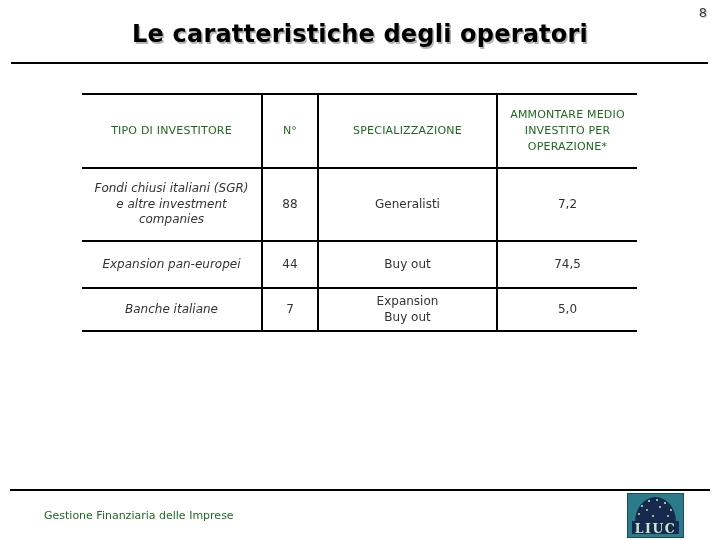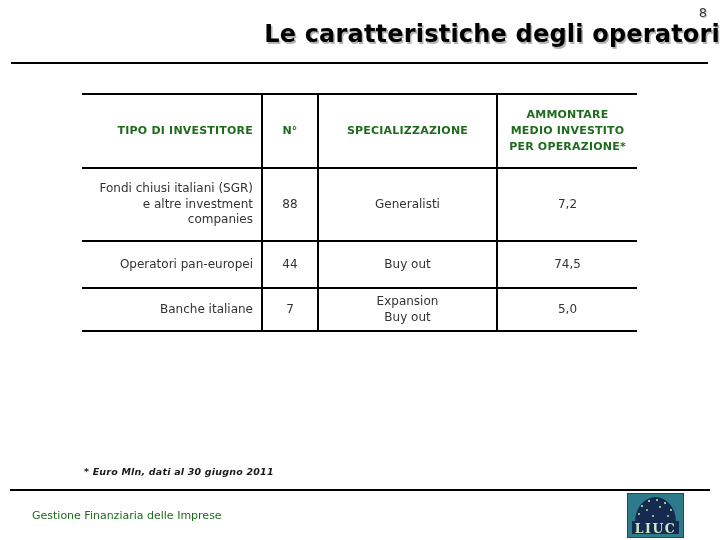--- a/index.html
+++ b/index.html
@@ -12,21 +12,21 @@
   .slide { position: relative; width: 720px; height: 540px; background: #ffffff; }
 
   .page-number {
     position: absolute; top: 5px; right: 13px;
     font-size: 13px; color: #3c3c3c;
     text-shadow: 1px 1px 0 #cccccc;
   }
 
   .slide-title {
     position: absolute; top: 20px; left: 0; width: 100%;
-    text-align: right;
+    text-align: center;
     font-size: 24px; font-weight: bold; color: #000000;
     text-shadow: 1.5px 1.5px 0 #b5b5b5;
     letter-spacing: 0.2px;
   }
   .title-divider {
     position: absolute; top: 62px; left: 11px; width: 697px;
     height: 2px; background: #000000;
   }
 
   table.operators {
@@ -37,47 +37,47 @@
   }
   .operators th, .operators td {
     border: 2px solid #000000;
     vertical-align: middle;
     padding: 2px 8px;
     overflow: hidden;
   }
   .operators th:first-child, .operators td:first-child { border-left: none; }
   .operators th:last-child,  .operators td:last-child  { border-right: none; }
   .operators th {
-    color: #1e6b1e; font-size: 11px; font-weight: bold;
+    color: #1e6b1e; font-size: 11px; font-weight: normal;
     text-align: center; line-height: 1.45; letter-spacing: 0.2px;
   }
-  .operators th.h-tipo { text-align: right; }
+  .operators th.h-tipo { text-align: center; }
   .operators td { font-size: 12px; line-height: 1.3; }
-  .operators td.c-tipo { text-align: right; }
+  .operators td.c-tipo { text-align: center; font-style: italic; }
   .operators td.c-num, .operators td.c-spec, .operators td.c-amt { text-align: center; }
   .operators td.c-spec { white-space: pre-line; }
   tr.rh  { height: 74px; }
   tr.r1  { height: 73px; }
   tr.r2  { height: 47px; }
   tr.r3  { height: 43px; }
   tr.r4  { height: 42px; }
   tr.r5  { height: 50px; }
 
   .footnote {
     position: absolute; left: 84px; top: 466px;
     font-size: 9.5px; font-style: italic; font-weight: bold; color: #1a1a1a;
     letter-spacing: 0.2px;
   }
 
   .footer-divider {
     position: absolute; top: 489px; left: 10px; width: 700px;
     height: 2px; background: #000000;
   }
   .footer-course {
-    position: absolute; left: 32px; top: 509px;
+    position: absolute; left: 44px; top: 509px;
     font-size: 11px; color: #1e6b1e;
   }
   .footer-lesson {
     position: absolute; left: 0; top: 503px; width: 720px;
     text-align: center;
     font-size: 15px; color: #3d3d3d;
   }
   .liuc-logo { position: absolute; left: 627px; top: 493px; width: 57px; height: 52px; }
 </style>
 </head>
@@ -106,36 +106,35 @@
       </tr>
     </thead>
     <tbody>
       <tr class="r1">
         <td class="c-tipo">Fondi chiusi italiani (SGR) e altre investment companies</td>
         <td class="c-num">88</td>
         <td class="c-spec">Generalisti</td>
         <td class="c-amt">7,2</td>
       </tr>
       <tr class="r2">
-        <td class="c-tipo">Operatori pan-europei</td>
+        <td class="c-tipo">Expansion pan-europei</td>
         <td class="c-num">44</td>
         <td class="c-spec">Buy out</td>
         <td class="c-amt">74,5</td>
       </tr>
       <tr class="r3">
         <td class="c-tipo">Banche italiane</td>
         <td class="c-num">7</td>
         <td class="c-spec">Expansion
 Buy out</td>
         <td class="c-amt">5,0</td>
       </tr>
     </tbody>
   </table>
 
-  <div class="footnote">* Euro Mln, dati al 30 giugno 2011</div>
 
   <div class="footer-divider"></div>
   <div class="footer-course">Gestione Finanziaria delle Imprese</div>
 
   <div class="liuc-logo">
     <svg width="57" height="45" viewBox="0 0 57 45">
       <rect x="0.5" y="0.5" width="56" height="44" fill="#2d7a8a" stroke="#174e5c" stroke-width="1"></rect>
       <rect x="5" y="28" width="47" height="13" fill="#152a4e"></rect>
       <path d="M 8 29 A 20.5 25 0 0 1 49 29 Z" fill="#152a4e"></path>
       <g fill="#cde9a0">

